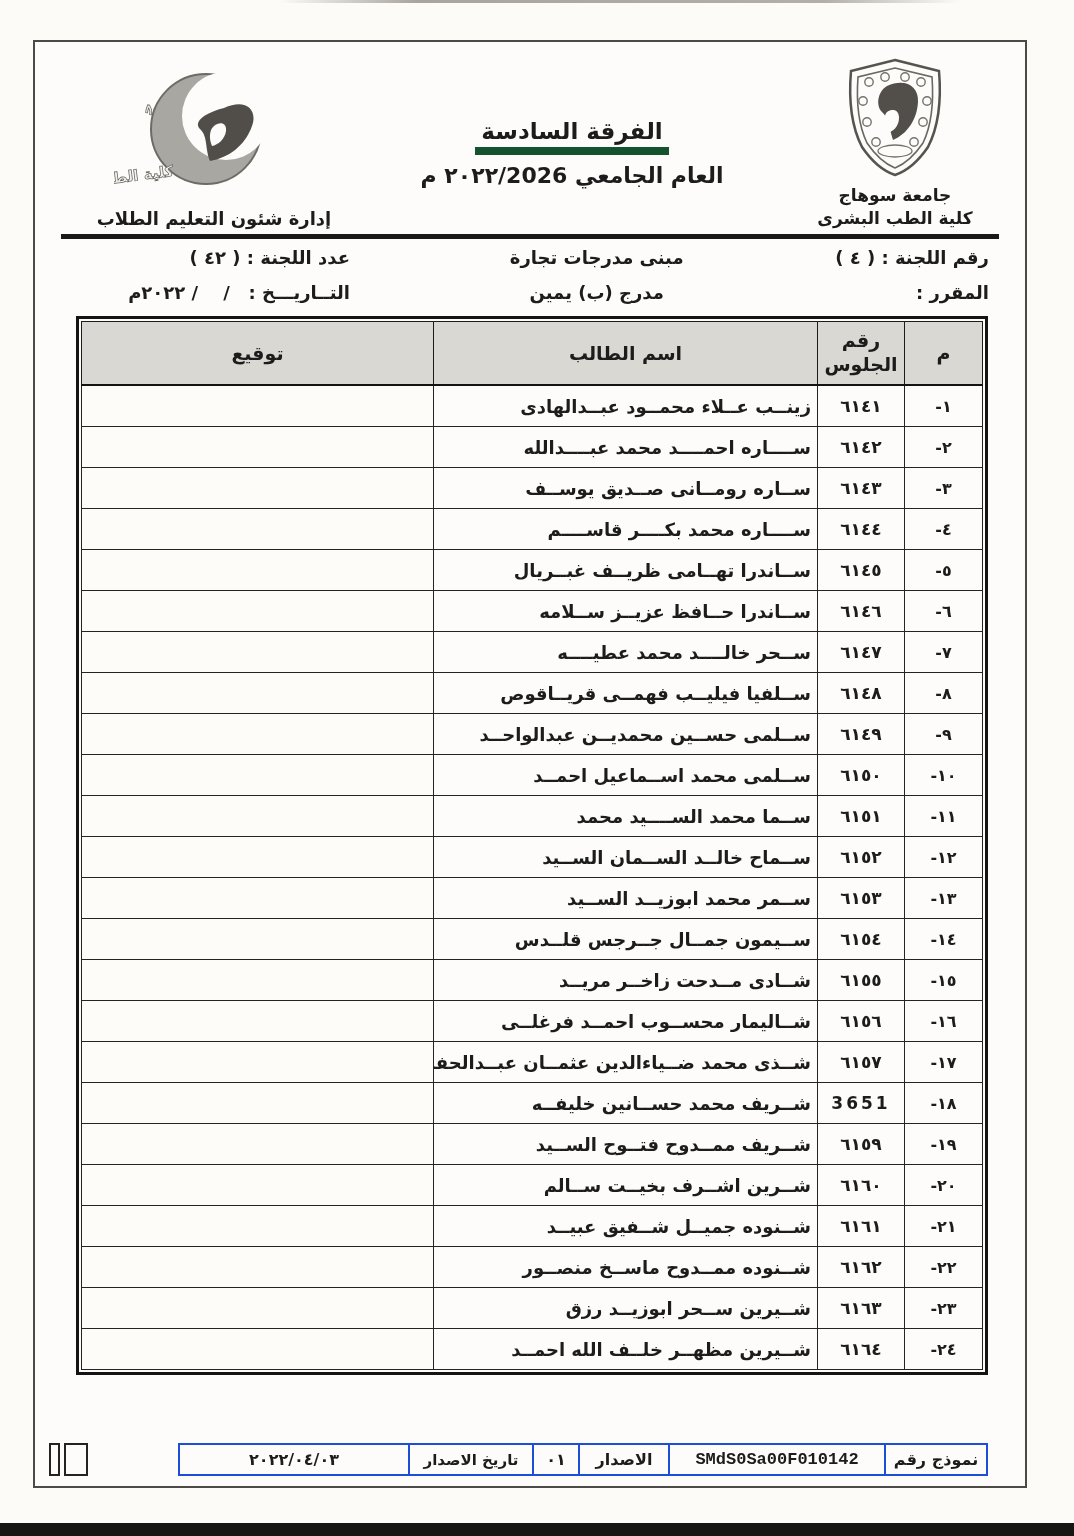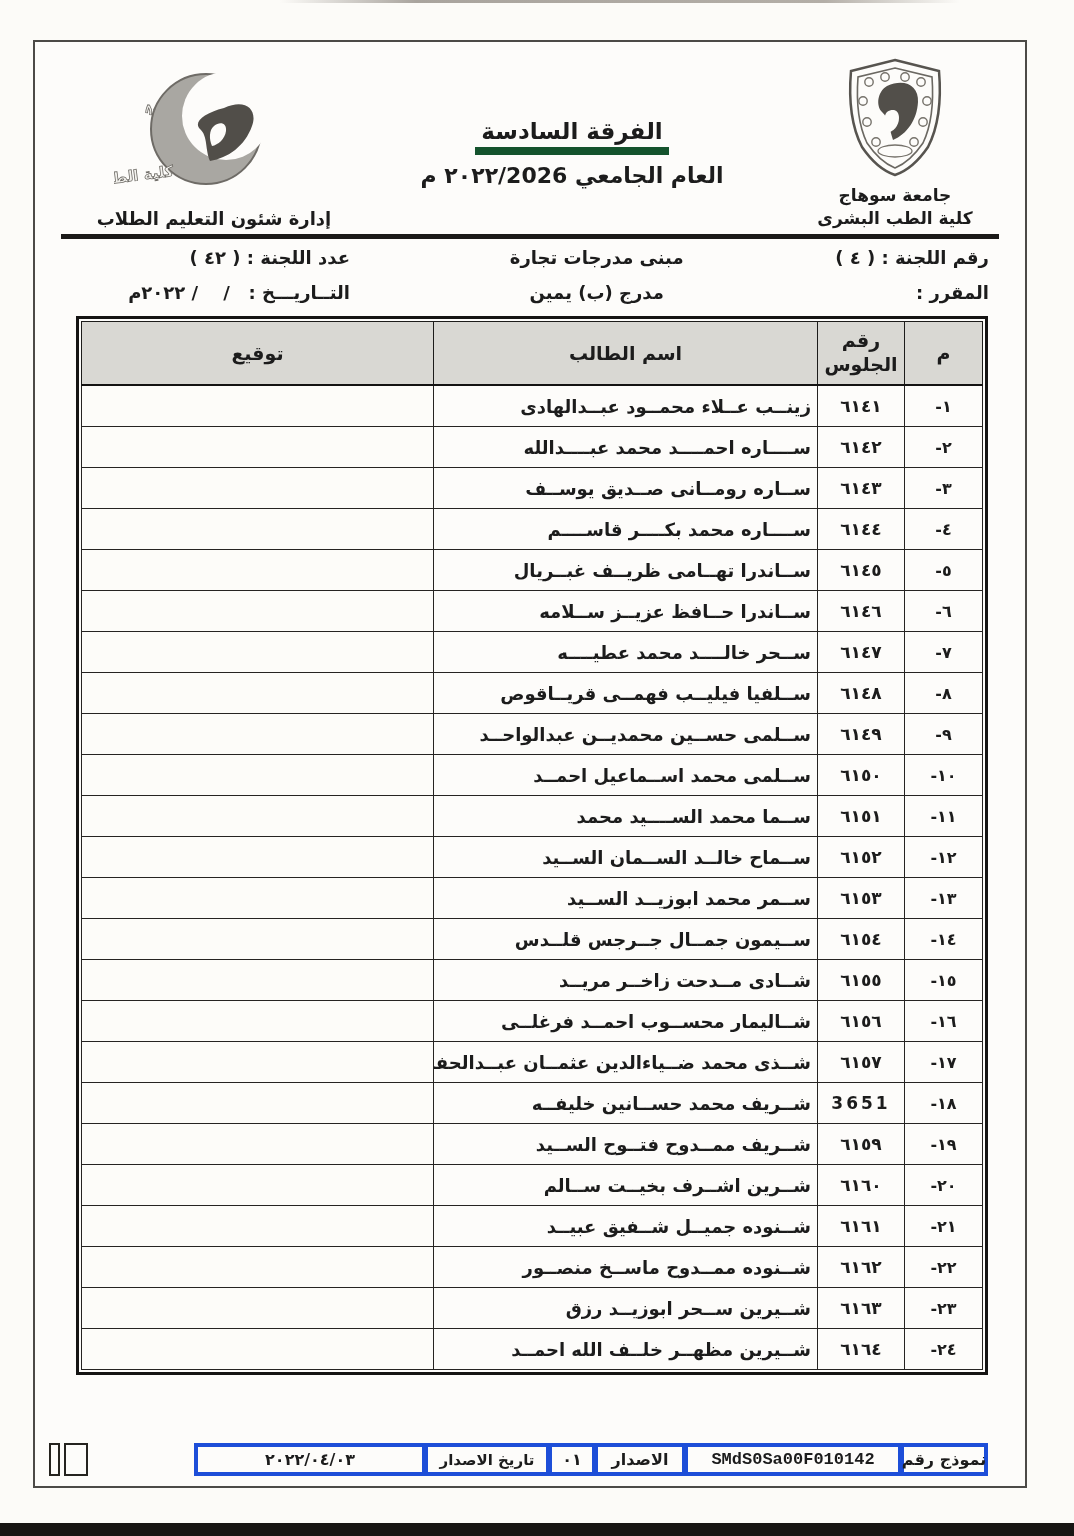--- a/index.html
+++ b/index.html
@@ -53,23 +53,23 @@
   .c-no{text-align:center;font-size:16px;font-weight:bold;}
   .c-seat{text-align:center;font-size:17px;font-weight:bold;letter-spacing:3px;}
   .c-name{text-align:right;padding-right:6px !important;font-size:18px;font-weight:bold;
     white-space:nowrap;overflow:hidden;}
   .c-sign{background:#fdfcf9;}
   .th-seat{line-height:1.25;}
 
   
   .footer-bar{position:absolute;right:37px;left:14px;bottom:10px;height:33px;
     display:flex;align-items:stretch;font-weight:bold;font-size:16px;}
-  .f-cell{border:4px solid #1d4ed8;margin-left:-2px;display:flex;align-items:center;
+  .f-cell{border:2px solid #1d4ed8;margin-left:-2px;display:flex;align-items:center;
     justify-content:center;box-sizing:border-box;background:#fdfcfa;white-space:nowrap;}
-  .f-form-label{width:88px;}
+  .f-form-label{width:104px;}
   .f-form-code{width:218px;direction:ltr;font-family:Liberation Mono, monospace;font-size:17px;}
   .f-issue-label{width:92px;}
   .f-issue-no{width:48px;}
   .f-issue-date-label{width:126px;font-size:15px;}
   .f-issue-date{width:232px;letter-spacing:2px;}
   .f-spacer{flex:1;border:none;background:transparent;}
   .f-box-wide{width:24px;border:2px solid #25231f;margin-left:4px;background:#fdfcfa;box-sizing:border-box;}
   .f-box-narrow{width:11px;border:2px solid #25231f;margin-left:0px;background:#fdfcfa;box-sizing:border-box;}
 </style>
 </head>

